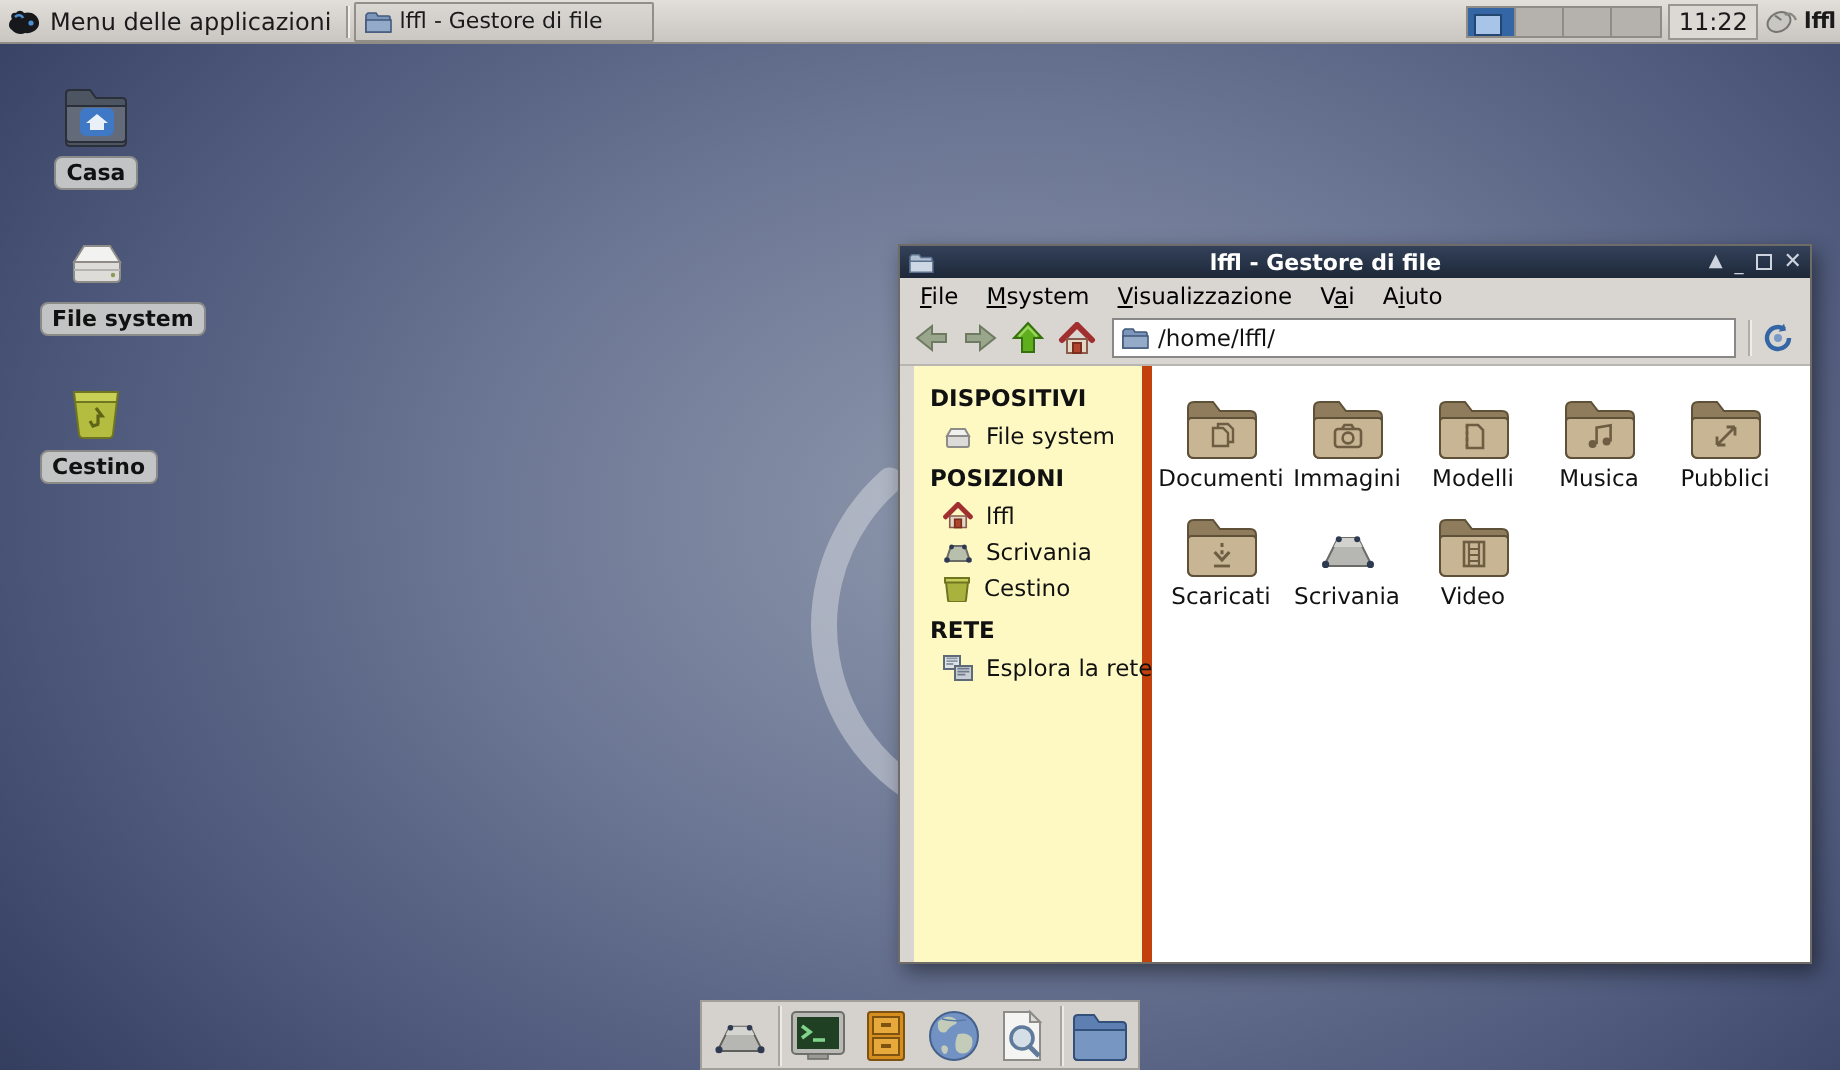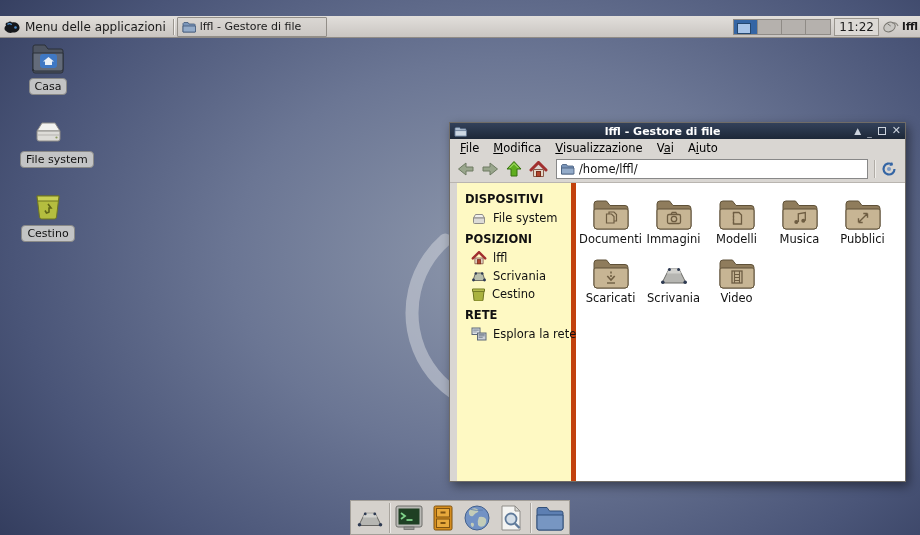--- a/index.html
+++ b/index.html
@@ -1,21 +1,21 @@
 <!DOCTYPE html>
 <html><head>
 <meta charset="utf-8">
 <style>
   * { margin:0; padding:0; box-sizing:border-box; }
   html,body { width:920px; height:535px; overflow:hidden; }
   body { font-family:"DejaVu Sans", sans-serif; position:relative;
          background:radial-gradient(ellipse 720px 520px at 55% 48%, #8e98ac 0%, #6b7694 38%, #4a5578 68%, #273050 100%); }
 
   
-  .panel { position:absolute; top:16px; left:0; right:0; height:22px; z-index:50;
+  .panel { position:absolute; top:0; left:0; right:0; height:22px; z-index:50;
            background:linear-gradient(#e2dfdb,#c9c5c1); border-bottom:1px solid #8f8b86;
            display:flex; align-items:center; font-size:12px; color:#1a1a1a; }
   .panel-left { display:flex; align-items:center; height:100%; }
   .menu-btn { display:flex; align-items:center; gap:4px; padding:0 6px 0 3px; height:100%; }
   .panel-sep { width:1px; height:16px; background:#9a968f; margin:0 1px; box-shadow:1px 0 0 #f2efec; }
   .task-btn { display:flex; align-items:center; gap:4px; width:150px; height:20px; margin-left:2px;
               background:linear-gradient(#dad7d3,#cbc7c3); border:1px solid #928e88; border-radius:1px;
               padding:0 4px; font-size:11px; overflow:hidden; white-space:nowrap; }
   .panel-right { margin-left:auto; display:flex; align-items:center; height:100%; gap:3px; }
   .pager { display:flex; height:16px; border:1px solid #8f8b86; }
@@ -25,21 +25,21 @@
   .ws.active::after { content:""; position:absolute; left:3px; top:3px; width:12px; height:9px;
                       background:#a8c4e8; border:1px solid #24476f; }
   .clock { height:18px; border:1px solid #9a968f; background:#dcd9d5; padding:0 4px;
            font-size:12px; line-height:16px; }
   .user-label { font-size:11px; font-weight:bold; padding-right:2px; }
 
   
   .dicon { position:absolute; left:20px; width:56px; text-align:center; z-index:5; cursor:default; }
   .dicon .ic { height:34px; display:flex; justify-content:center; align-items:flex-end; }
   .dicon .lbl { display:inline-block; margin-top:4px; padding:1px 5px; font-size:11px; color:#111;
-                background:rgba(205,205,203,0.92); border:1px solid #8a8a88; border-radius:4px; white-space:nowrap; }
+                background:rgba(205,205,203,0.92); border:1px solid #8a8a88; border-radius:4px; white-space:nowrap;font-weight:bold; }
 
   
   .swirl { position:absolute; z-index:1; }
 
   
   .dock { position:absolute; left:350px; top:500px; width:220px; height:35px; z-index:20;
           background:#d5d1cc; border:1px solid #a29e98; display:flex; align-items:center; padding:0 2px; }
   .dock .dsep { width:1px; height:30px; background:#a8a49e; margin:0 2px; box-shadow:1px 0 0 #eceae7; }
   .dock-item { width:34px; height:32px; display:flex; align-items:center; justify-content:center; }
 
@@ -179,21 +179,21 @@
     <div class="winbtns">
       <span>▲</span>
       <span style="position:relative; top:2px;">_</span>
       <span class="wb-max"></span>
       <span style="font-size:11px;">✕</span>
     </div>
   </div>
 
   <div class="menubar">
     <span class="menu-item"><span></span><span class="u">F</span><span>ile</span></span>
-    <span class="menu-item"><span></span><span class="u">M</span><span>odifica</span></span>
+    <span class="menu-item"><span></span><span class="u">M</span><span>system</span></span>
     <span class="menu-item"><span></span><span class="u">V</span><span>isualizzazione</span></span>
     <span class="menu-item"><span>V</span><span class="u">a</span><span>i</span></span>
     <span class="menu-item"><span>A</span><span class="u">i</span><span>uto</span></span>
   </div>
 
   <div class="toolbar">
     <div class="tool-btn">
       <svg width="18" height="16" viewBox="0 0 18 16">
         <path d="M9 2 v4 h7 v4 H9 v4 L1.5 8 z" fill="#99a68c" stroke="#6e7b62"></path>
       </svg>

